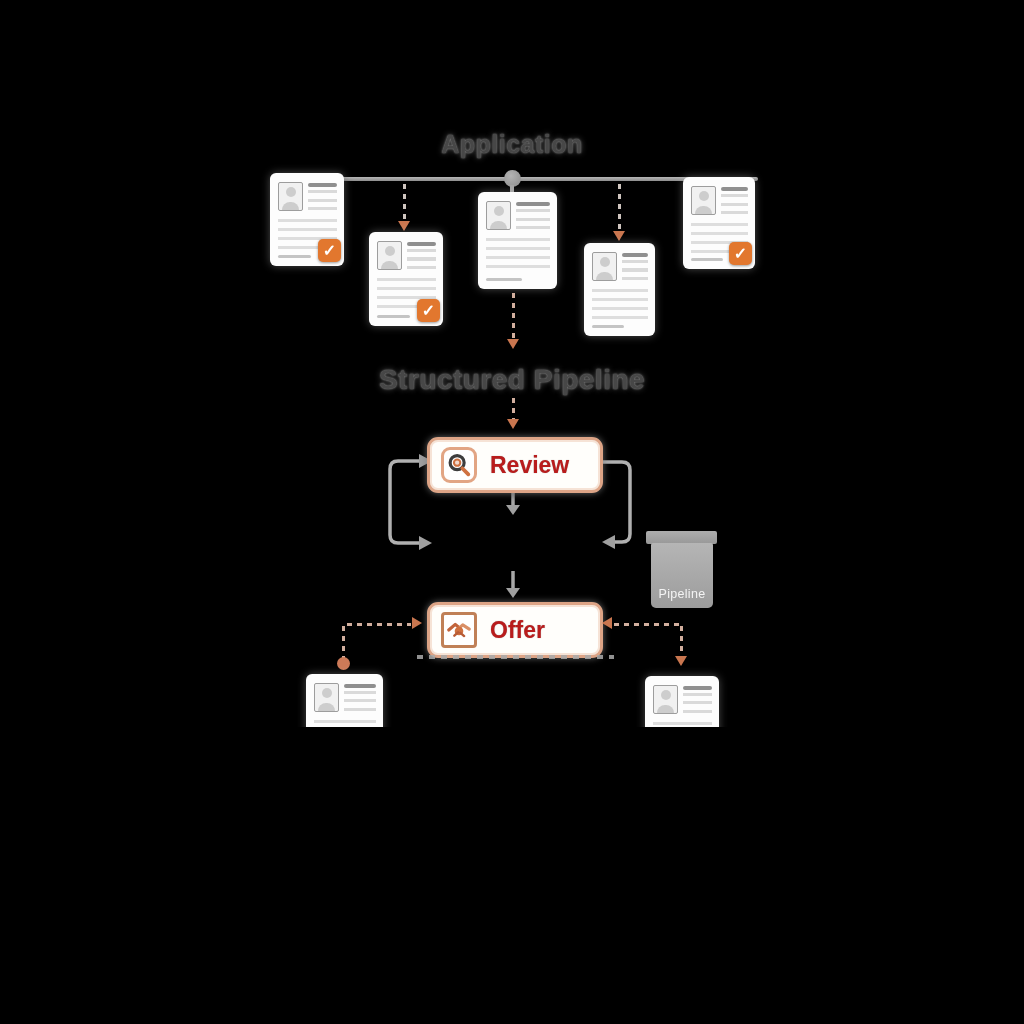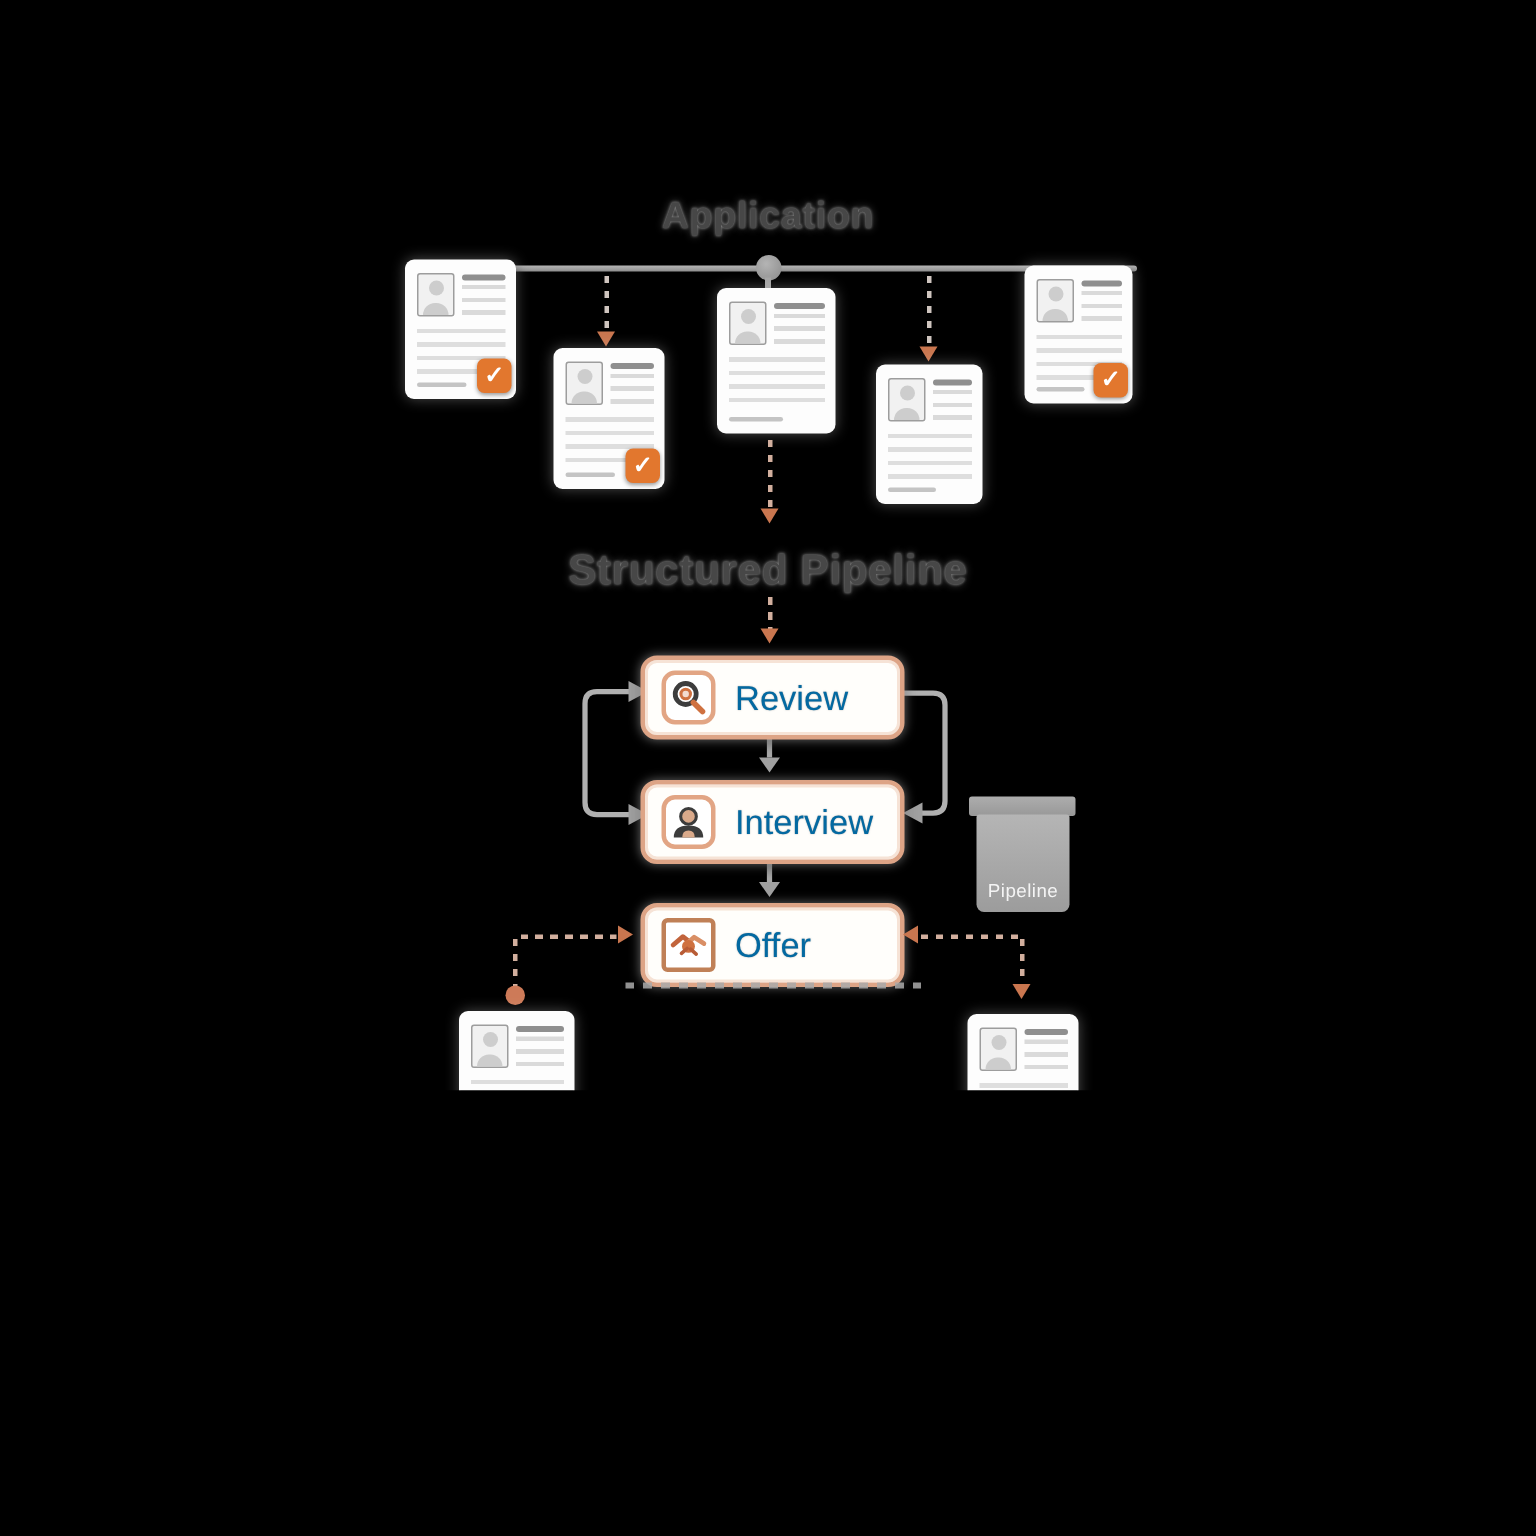--- a/index.html
+++ b/index.html
@@ -53,21 +53,21 @@
   .arr-left{border-top:6px solid transparent;border-bottom:6px solid transparent;border-right:10px solid #c9764f;}
   .dot-orange{position:absolute;width:13px;height:13px;border-radius:50%;background:#cd7a58;}
 
   
   .stage-box{position:absolute;left:427px;width:170px;height:50px;background:#fffefb;
              border:3px solid #dda486;border-radius:11px;display:flex;align-items:center;
              box-shadow:inset 0 0 0 2px #f6e3d6,0 0 7px rgba(255,255,255,.4),0 3px 7px rgba(0,0,0,.5);}
   .stage-icon{margin-left:11px;width:36px;height:36px;flex:0 0 auto;background:#fff;
               border:3px solid #e2a584;border-radius:9px;display:flex;align-items:center;justify-content:center;box-sizing:border-box;}
   .stage-icon.square{border-radius:4px;border-color:#c08057;}
-  .stage-label{margin-left:13px;font-size:23px;font-weight:400;color:#0369a1;
+  .stage-label{margin-left:13px;font-size:23px;font-weight:700;color:#b91c1c;
                text-shadow:0 0 1px rgba(140,140,140,.8);}
 
   
   .bin-lip{position:absolute;left:646px;top:531px;width:71px;height:13px;border-radius:2px;
            background:linear-gradient(180deg,#adadad,#989898);box-shadow:0 1px 3px rgba(0,0,0,.4);}
   .bin-body{position:absolute;left:651px;top:543px;width:62px;height:65px;border-radius:2px 2px 5px 5px;
             background:linear-gradient(180deg,#b5b5b5,#9c9c9c);}
   .bin-label{position:absolute;left:0;right:0;bottom:7px;text-align:center;font-size:12.5px;
              color:rgba(255,255,255,.88);letter-spacing:.3px;}
 
@@ -174,30 +174,20 @@
     <div class="stage-icon">
       <svg width="28" height="28" viewBox="0 0 30 30">
         <circle cx="13" cy="12.5" r="7.5" fill="none" stroke="#3d3d3d" stroke-width="3.4"></circle>
         <circle cx="13" cy="12.5" r="3.4" fill="rgba(207,113,64,.25)" stroke="#cf7140" stroke-width="2.2"></circle>
         <line x1="18.5" y1="18.5" x2="25" y2="25" stroke="#cf7140" stroke-width="4" stroke-linecap="round"></line>
       </svg>
     </div>
     <div class="stage-label">Review</div>
   </div>
 
-  <div class="stage-box" style="top:520px;">
-    <div class="stage-icon">
-      <svg width="28" height="28" viewBox="0 0 30 30">
-        <circle cx="15" cy="11" r="5.6" fill="#d9a98a" stroke="#3c3c3c" stroke-width="2.2"></circle>
-        <path d="M4.5 26 Q4.5 17.5 15 17.5 Q25.5 17.5 25.5 26 Z" fill="#3c3c3c"></path>
-        <path d="M10.5 26 Q10.5 21 15 21 Q19.5 21 19.5 26 Z" fill="#d9a98a"></path>
-      </svg>
-    </div>
-    <div class="stage-label">Interview</div>
-  </div>
 
   <div class="stage-box" style="top:602px;">
     <div class="stage-icon square">
       <svg width="28" height="28" viewBox="0 0 30 30">
         <path d="M4 15 L11 9 L16 13" fill="none" stroke="#c2643c" stroke-width="3.4" stroke-linecap="round" stroke-linejoin="round"></path>
         <path d="M26 14 L19 9.5 L14.5 13.5" fill="none" stroke="#d98f66" stroke-width="3.4" stroke-linecap="round" stroke-linejoin="round"></path>
         <circle cx="15" cy="16" r="4.6" fill="#cf7140"></circle>
         <path d="M10 21 L14 17.5 M16.5 18 L20.5 21.5" stroke="#b85c36" stroke-width="2.6" stroke-linecap="round"></path>
       </svg>
     </div>

